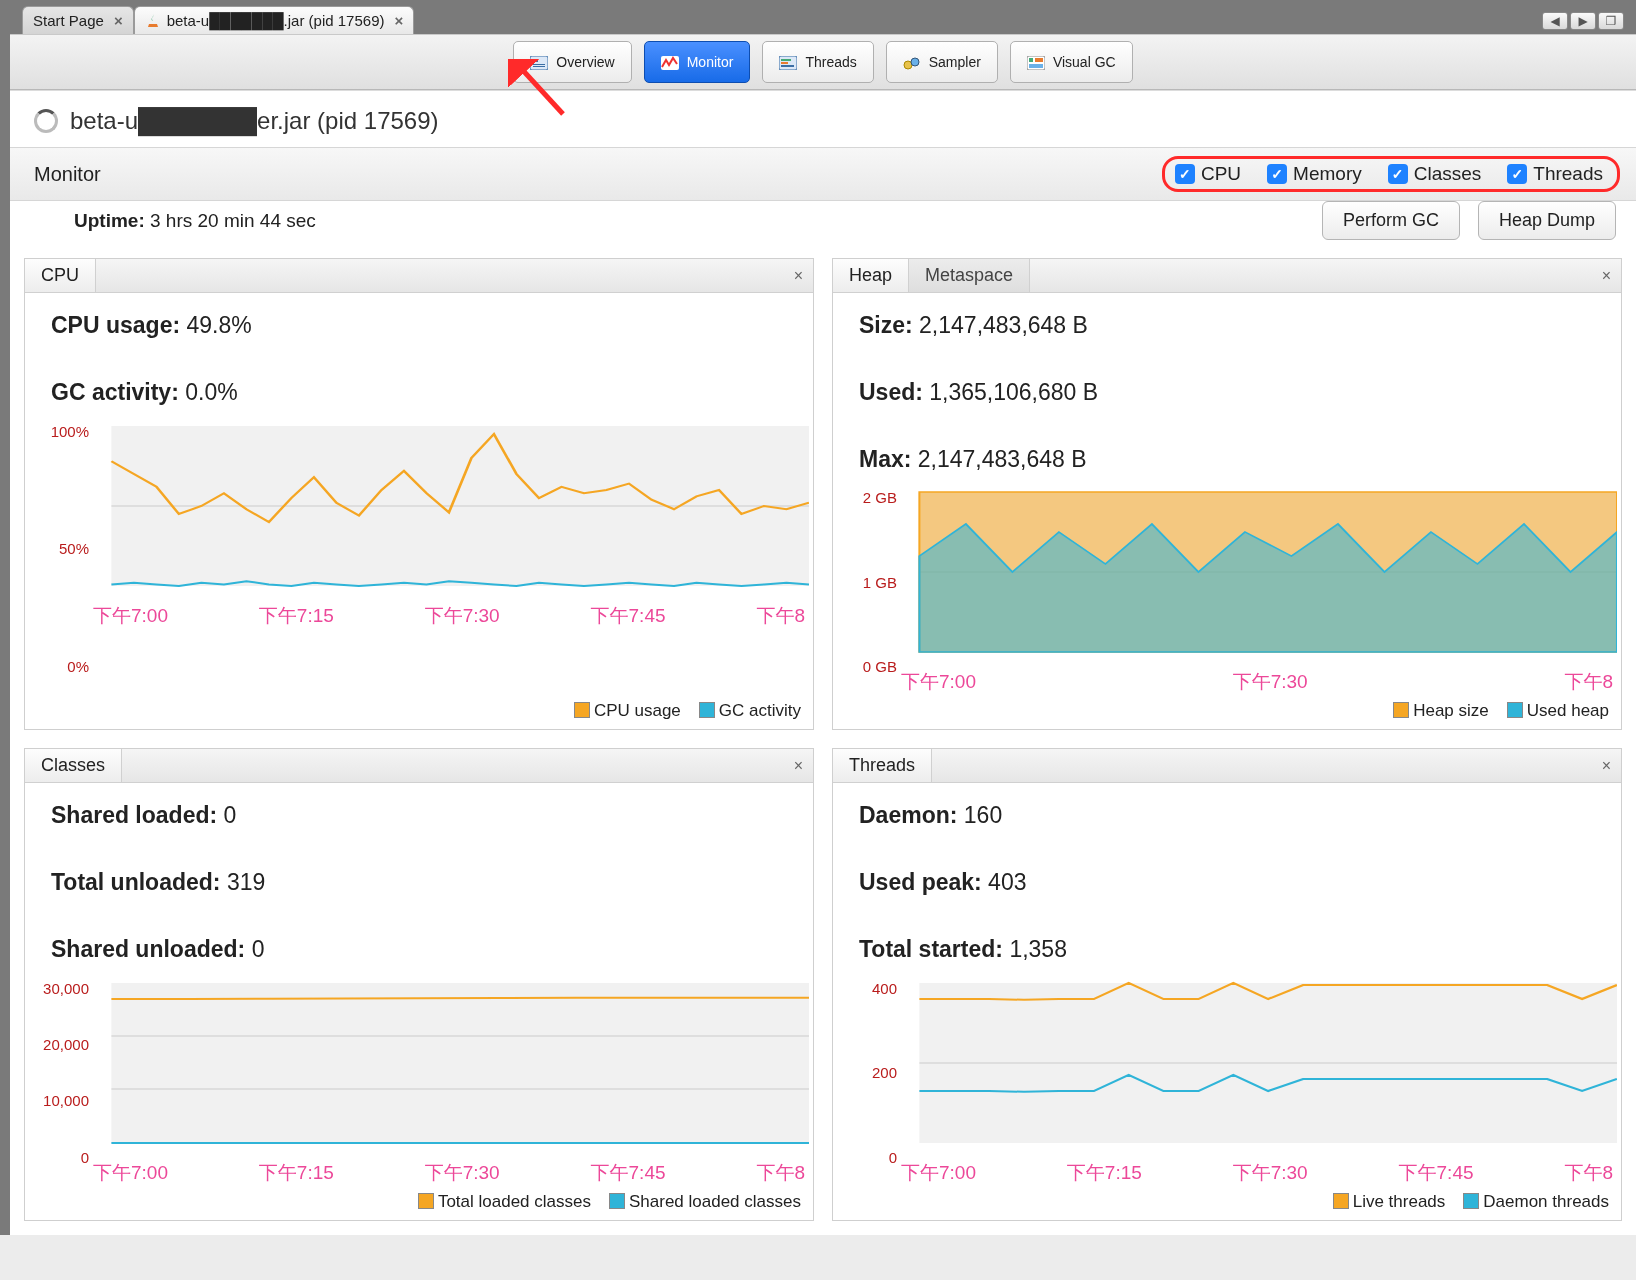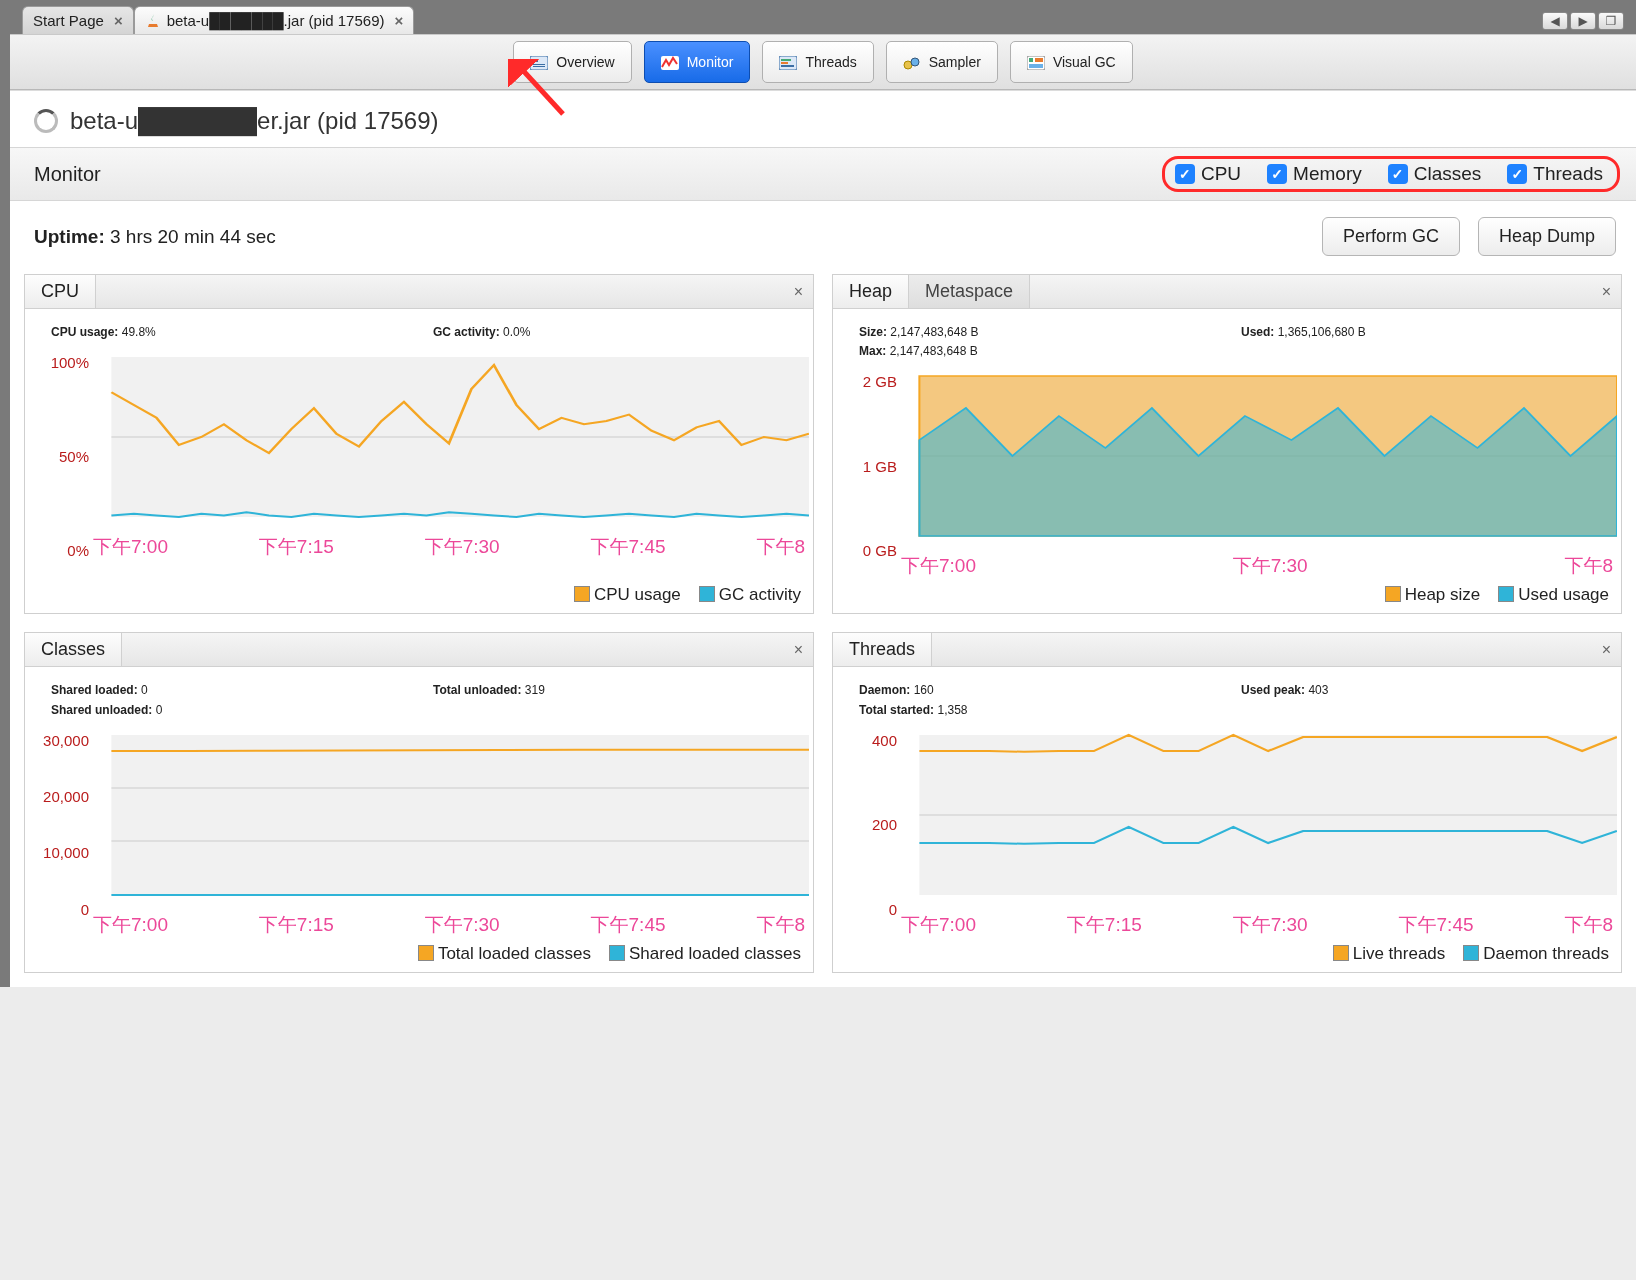--- a/index.html
+++ b/index.html
@@ -108,21 +108,22 @@
     width:20px; height:20px; border-radius:4px;
     background:#1e82ff; display:flex; align-items:center; justify-content:center;
     color:#fff; font-size:14px; font-weight:bold;
   }
   .red-highlight {
     border:3px solid #ff2a2a; border-radius:16px;
     padding:4px 14px 4px 10px;
   }
   .uptime-row {
     display:flex; align-items:center;
-    padding:16px 20px 18px 24px;
+    padding:0 20px 18px 24px;
+    margin-left:40px;
   }
   .act-btn {
     background: linear-gradient(#ffffff,#ececec);
     border:1px solid #b5b5b5; border-radius:6px;
     padding:8px 20px; font-size:18px; color:#222;
     margin-left:18px;
   }
   
   .chart-grid {
     display:grid;
@@ -145,24 +146,25 @@
   .pane-tab {
     padding:6px 16px; font-size:18px;
     display:flex; align-items:center;
     border-right:1px solid #d0d0d0;
     background:linear-gradient(#fdfdfd,#ededed);
   }
   .pane-tab.inactive { background:linear-gradient(#ececec,#dedede); color:#444;}
   .pane-close { margin-left:auto; padding:0 10px; display:flex; align-items:center; color:#666; font-size:16px;}
   .pane-stats {
     padding:14px 18px 6px 26px;
-    font-size:12px; line-height:1.6;
+    font-size:23px; line-height:1.6;
     display:grid;
-    grid-template-columns: 1fr 1fr;
+    grid-template-columns: 1fr;
     column-gap:20px;
+    gap:30px;
   }
   .pane-stats b { font-weight:600; }
   .chart-area {
     flex:1;
     padding:4px 4px 0 18px;
     min-height:180px;
     position:relative;
   }
   svg.plot { width:100%; height:180px; display:block;}
   .x-ticks { display:flex; justify-content:space-between; font-size:19px; color:#ec4899; padding:2px 4px 0 50px;}
@@ -364,21 +366,21 @@
               <path d="M50,69 L84,37 L118,85 L152,45 L186,77 L220,37 L254,85 L288,45 L322,69 L356,37 L390,85 L424,45 L458,77 L492,37 L526,85 L560,45 L560,165 L50,165 Z" fill="#2fb4d8" fill-opacity="0.55" stroke="#2fb4d8" stroke-width="1.5"></path>
             </svg>
         <div class="x-ticks">
           <span>下午7:00</span>
               <span>下午7:30</span>
               <span>下午8</span>
         </div>
       </div>
       <div class="legend">
         <span><span class="sw orange"></span><span>Heap size</span></span>
-        <span><span class="sw blue"></span><span>Used usage</span></span>
+        <span><span class="sw blue"></span><span>Used heap</span></span>
       </div>
     </div>
 
     <div class="chart-pane">
       <div class="pane-head">
         <div class="pane-tab">Classes</div>
         <div class="pane-close">×</div>
       </div>
       <div class="pane-stats">
         <span><b>Shared loaded:</b>

